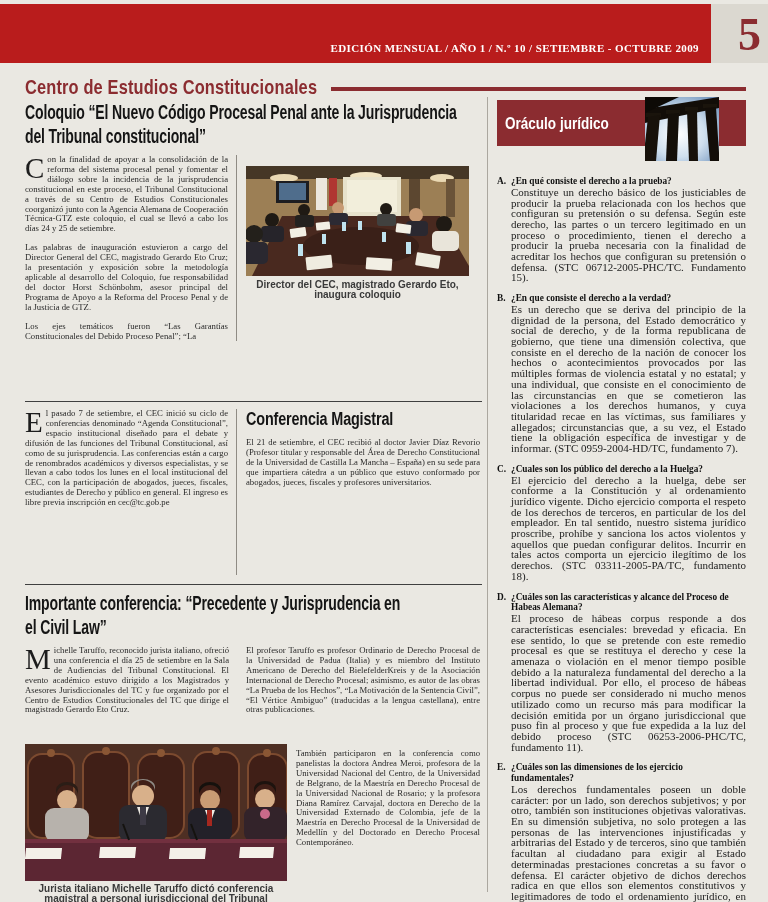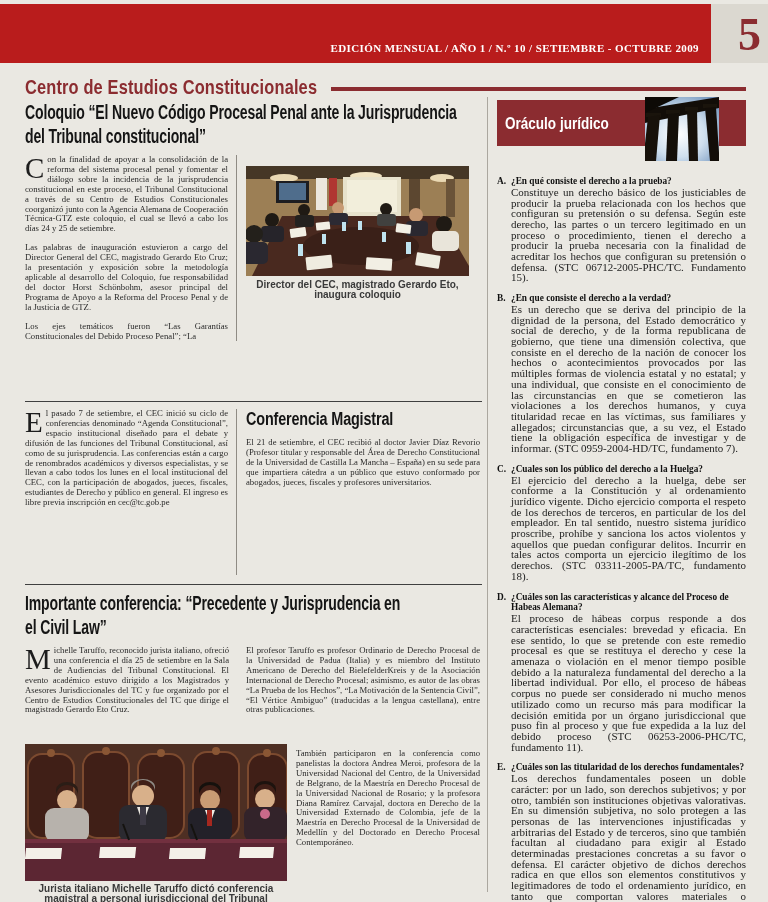--- a/index.html
+++ b/index.html
@@ -296,17 +296,17 @@
   <div class="qa-item">
     <div class="qa-q">
       <span class="qa-letter">D.</span>
       <span class="qa-qtext">¿Cuáles son las características y alcance del Proceso de Habeas Alemana?</span>
     </div>
     <div class="qa-a">El proceso de hábeas corpus responde a dos características esenciales: brevedad y eficacia. En ese sentido, lo que se pretende con este remedio procesal es que se restituya el derecho y cese la amenaza o violación en el menor tiempo posible debido a la naturaleza fundamental del derecho a la libertad individual. Por ello, el proceso de hábeas corpus no puede ser considerado ni mucho menos utilizado como un recurso más para modificar la decisión emitida por un órgano jurisdiccional que puso fin al proceso y que fue expedida a la luz del debido proceso (STC 06253-2006-PHC/TC, fundamento 11).</div>
   </div>
   <div class="qa-item">
     <div class="qa-q">
       <span class="qa-letter">E.</span>
-      <span class="qa-qtext">¿Cuáles son las titularidad de los derechos fundamentales?</span>
+      <span class="qa-qtext">¿Cuáles son las dimensiones de los ejercicio fundamentales?</span>
     </div>
     <div class="qa-a">Los derechos fundamentales poseen un doble carácter: por un lado, son derechos subjetivos; y por otro, también son instituciones objetivas valorativas. En su dimensión subjetiva, no solo protegen a las personas de las intervenciones injustificadas y arbitrarias del Estado y de terceros, sino que también facultan al ciudadano para exigir al Estado determinadas prestaciones concretas a su favor o defensa. El carácter objetivo de dichos derechos radica en que ellos son elementos constitutivos y legitimadores de todo el ordenamiento jurídico, en tanto que comportan valores materiales o instituciones sobre los cuales se estructura (o debe estructurarse) la sociedad democrática y el Estado constitucional. (STC 3330-2004-PA/TC, fundamento 9).</div>
   </div>
 </div>
 
 </body></html>

